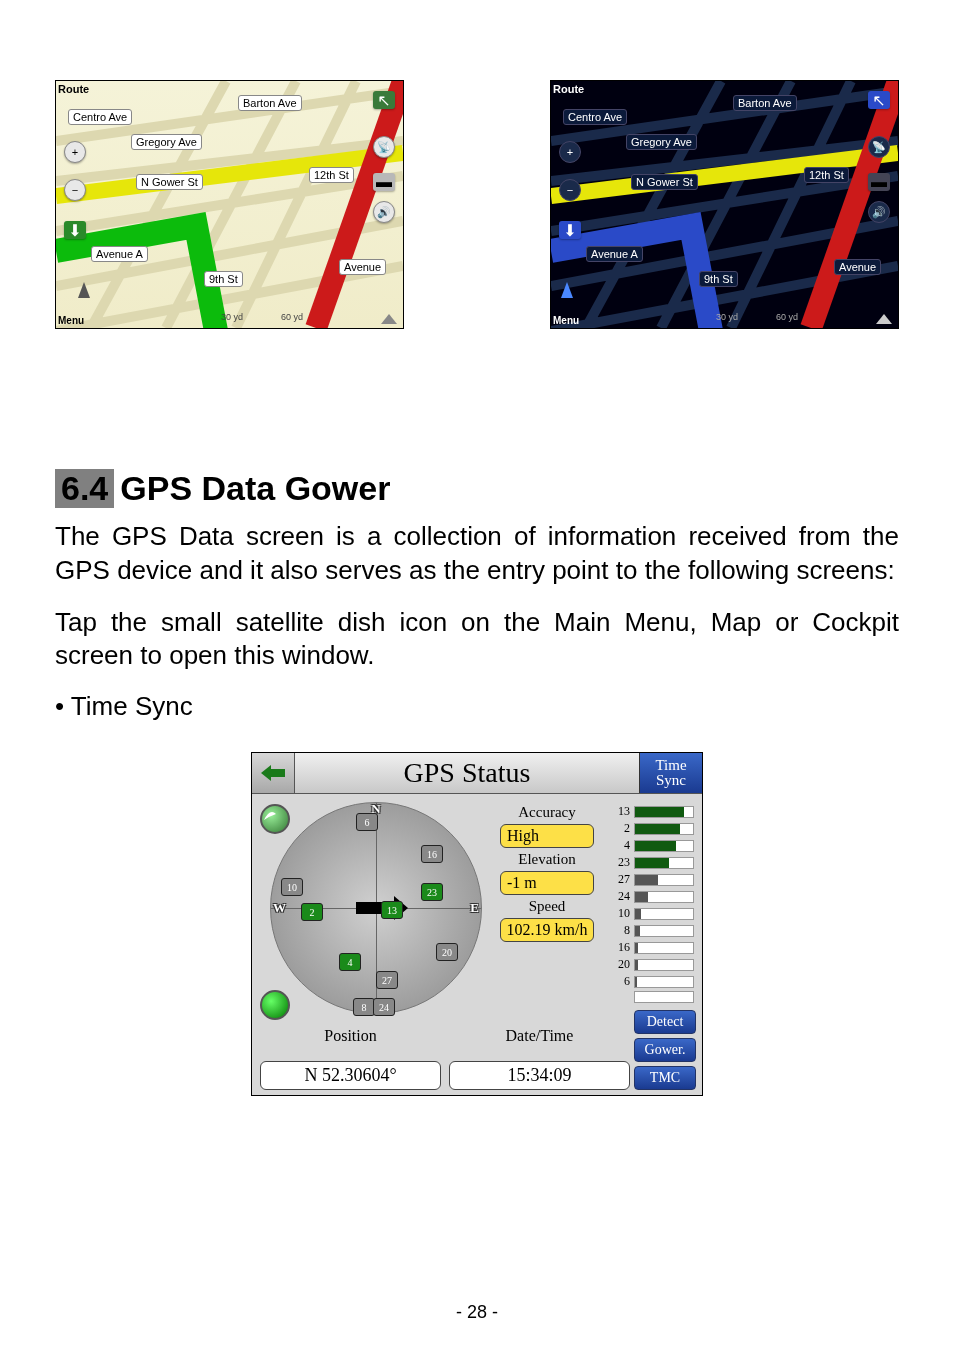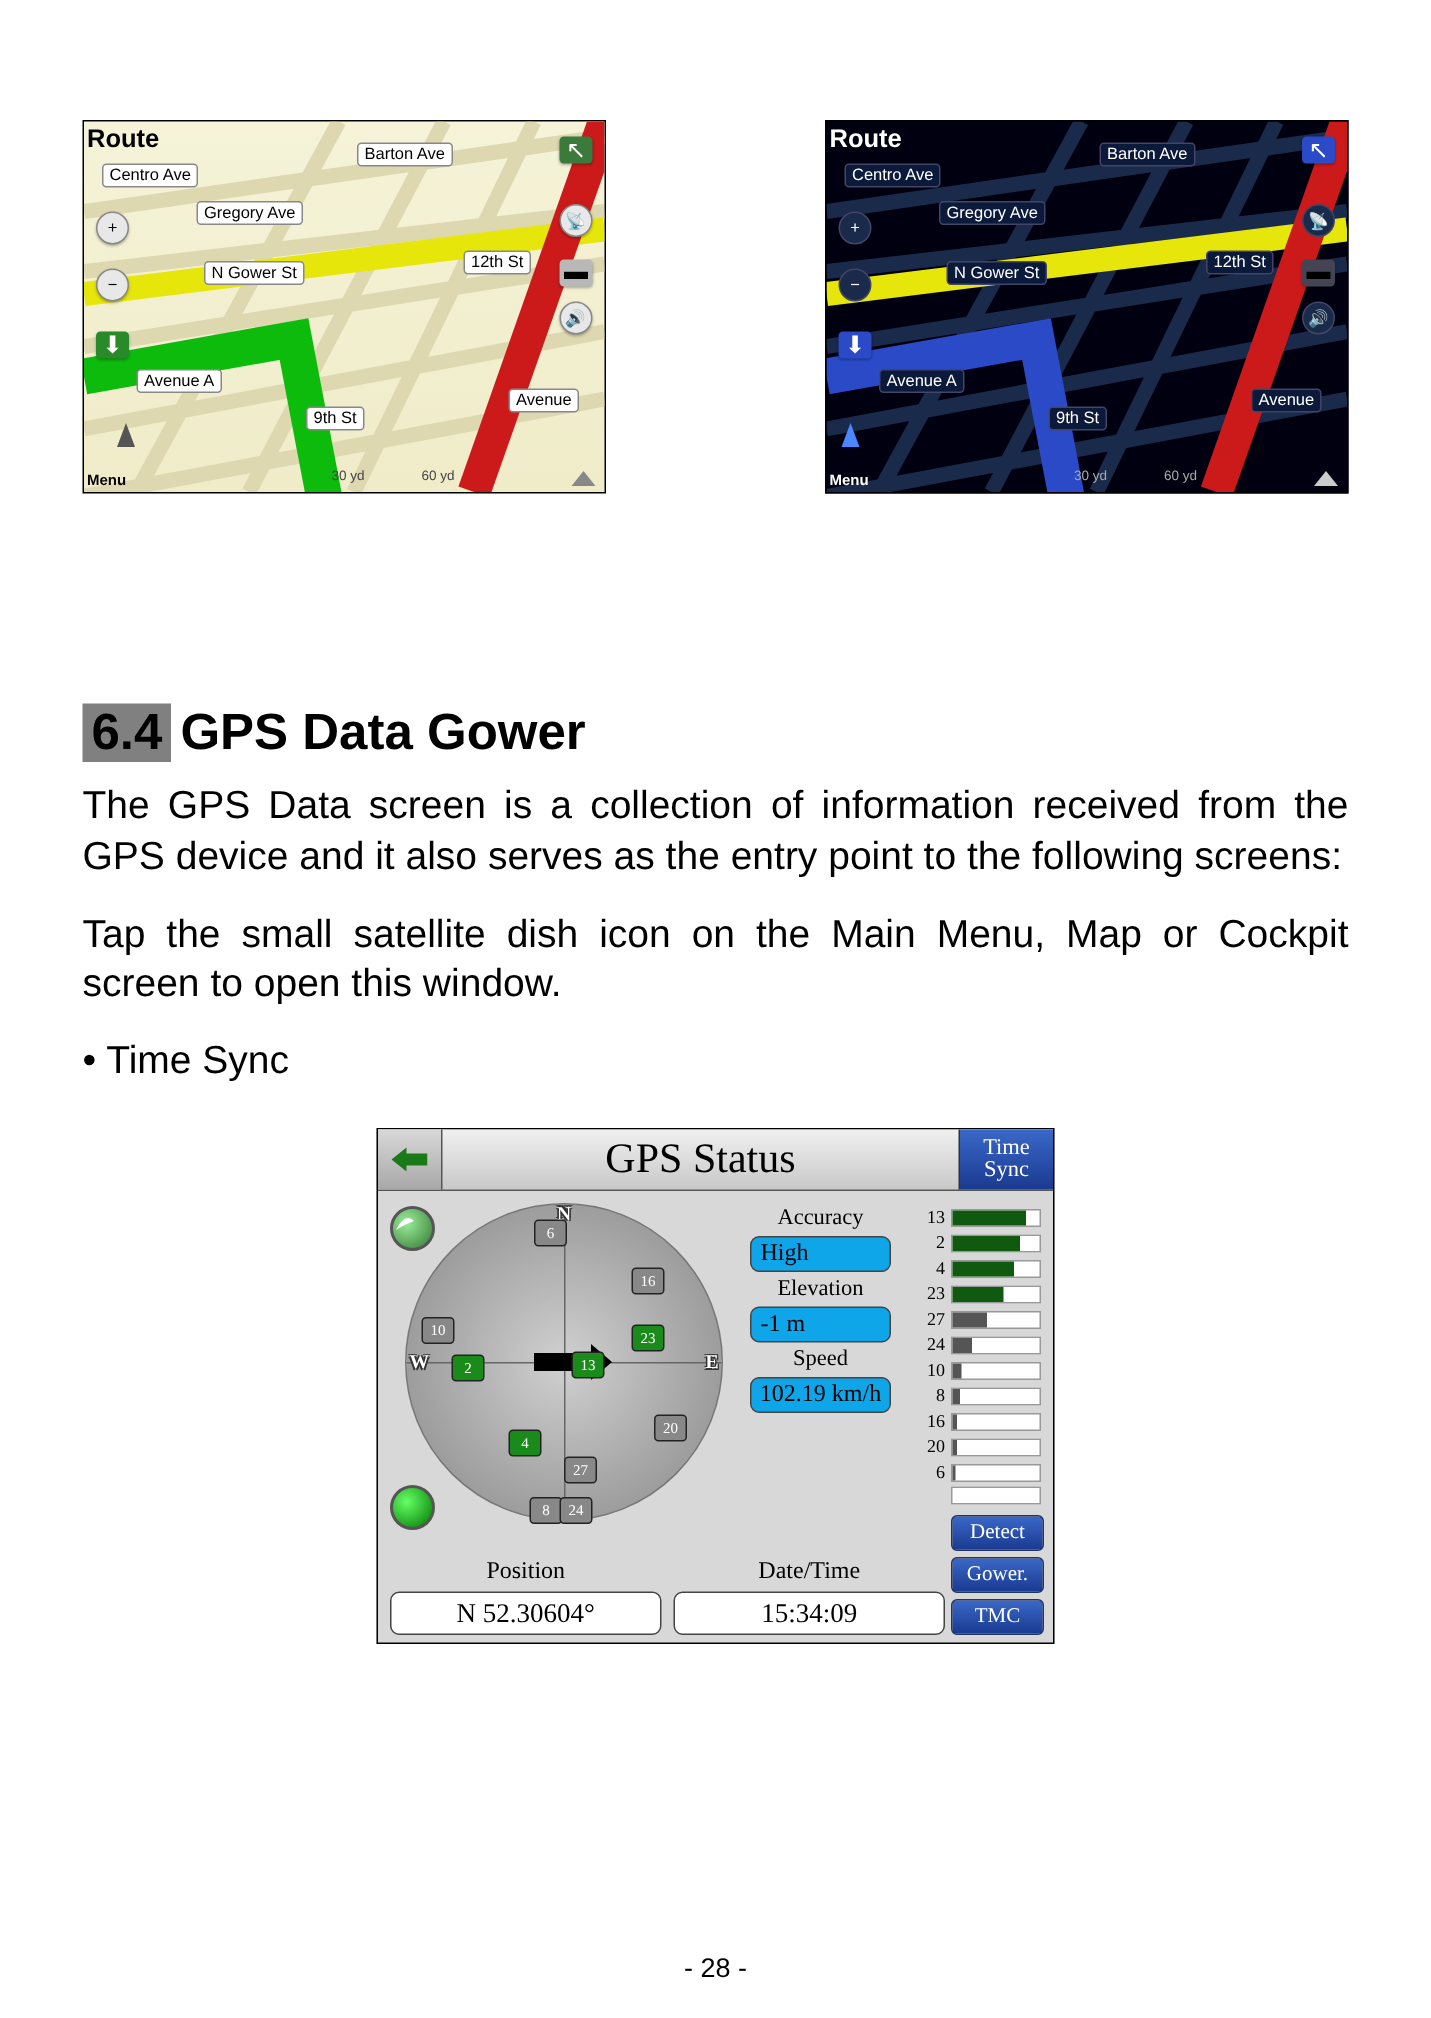--- a/index.html
+++ b/index.html
@@ -57,21 +57,21 @@
     border-radius: 3px;
     font-size: 11px;
     padding: 1px 4px;
     white-space: nowrap;
     color: #fff;
   }
   .route-lbl {
     position: absolute;
     top: 2px;
     left: 2px;
-    font-size: 17px;
+    font-size: 11px;
     font-weight: bold;
   }
   .menu-lbl {
     position: absolute;
     bottom: 2px;
     left: 2px;
     font-size: 10px;
     font-weight: bold;
   }
   .scale-lbl {
@@ -234,21 +234,21 @@
   .sat-icon {
     position:absolute; left:8px; top:10px;
     width:26px;height:26px;border-radius:50%;
     background: radial-gradient(circle at 35% 35%, #9e9, #373);
     border:2px solid #555;
   }
   .metric-label { font-size:15px; color:#000; }
   .metric-box {
     border: 1.5px solid #444;
     border-radius: 6px;
-    background: #0ea5e9;
+    background: #fde047;
     padding: 2px 6px;
     font-size: 16px;
     min-width: 80px;
   }
   .metric-col {
     position:absolute;
     left: 236px; top: 10px;
     width: 118px;
     display:flex; flex-direction:column; gap:3px;
     align-items:center;
@@ -273,20 +273,21 @@
     row-gap: 4px;
   }
   .bottom-head { text-align:center; font-size:16px; }
   .bottom-box {
     border: 1.5px solid #444;
     border-radius: 6px;
     background: #fff;
     text-align:center;
     font-size: 18px;
     padding: 3px 6px;
+    margin-top: 12px;
   }
   .side-btns {
     position:absolute; right:6px; bottom:6px; width:62px;
     display:flex; flex-direction:column; gap:4px;
   }
   .side-btn {
     background: linear-gradient(#3a68c8, #1a3a90);
     color:#fff; font-size:14px;
     border-radius:4px;
     text-align:center;

